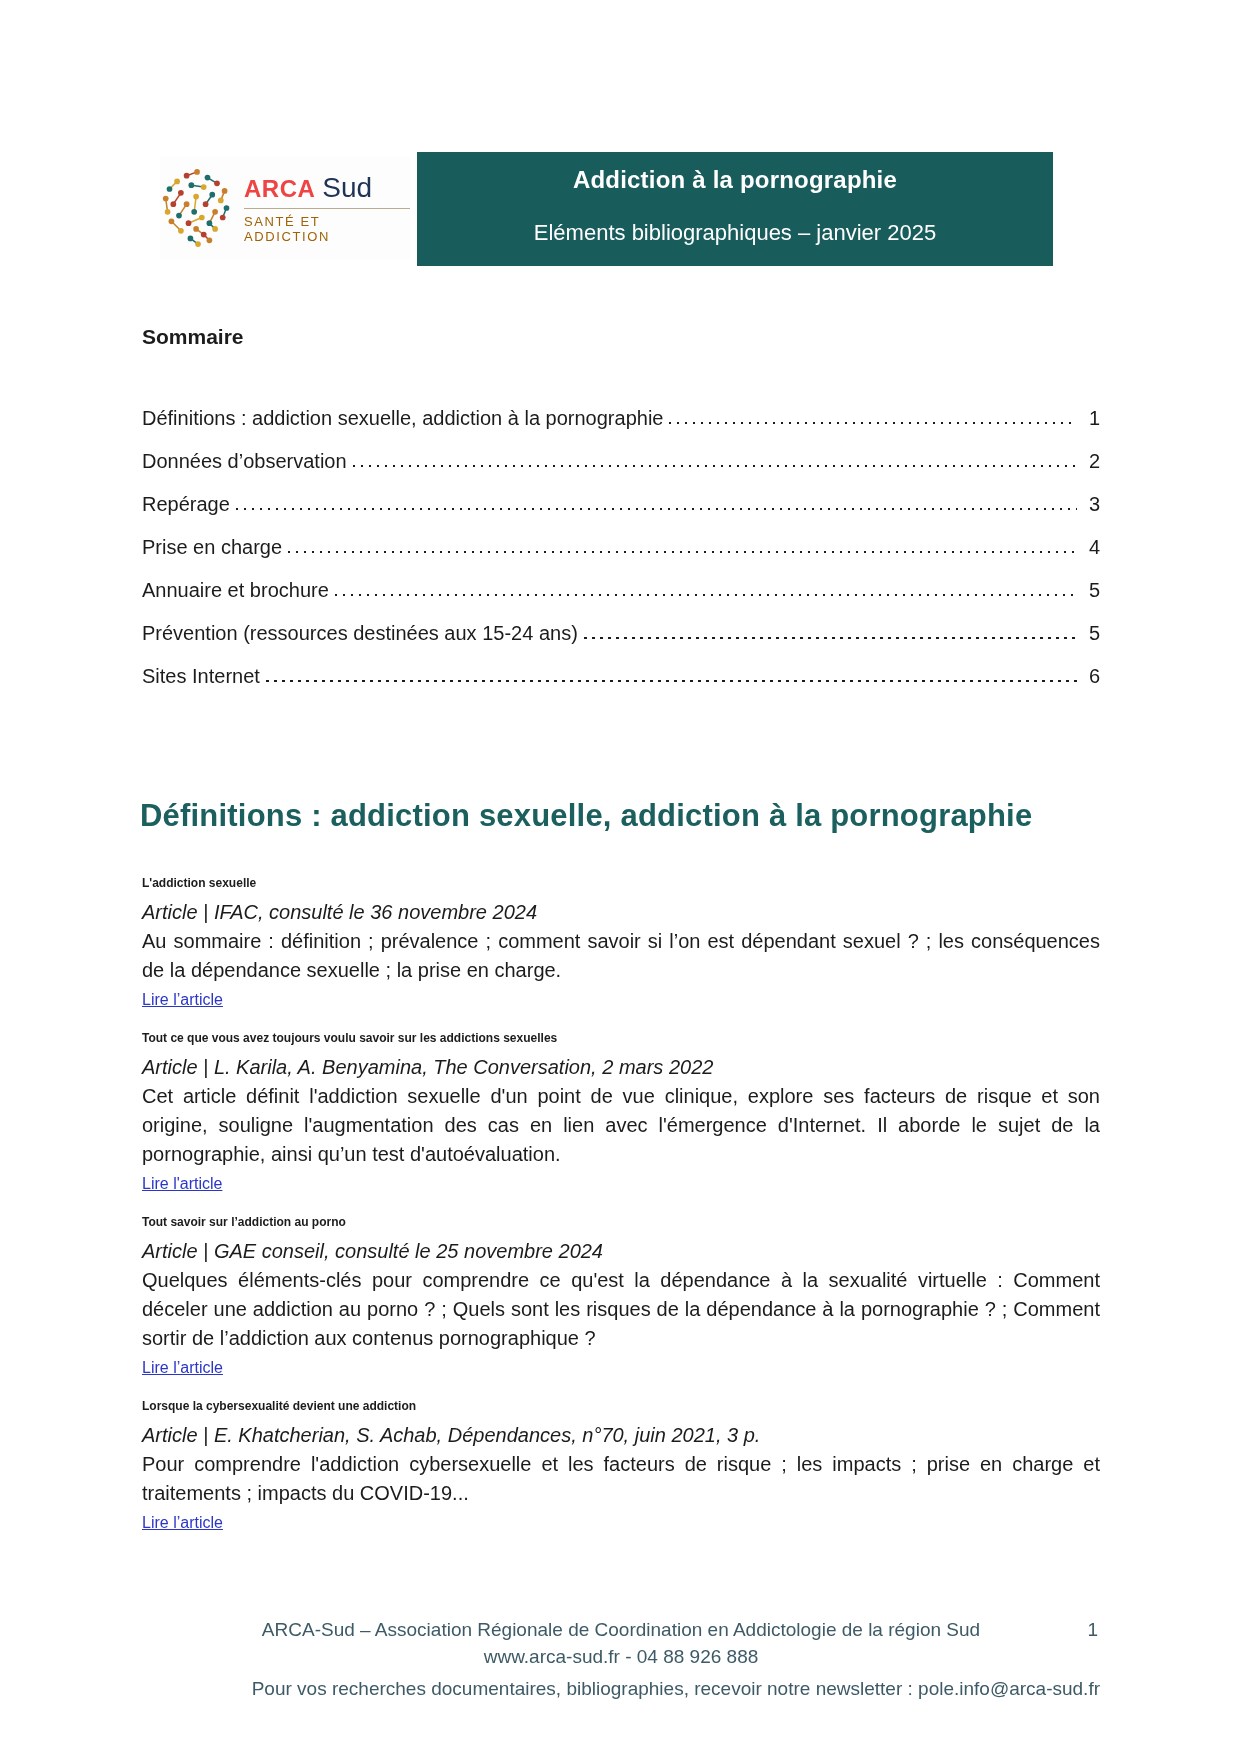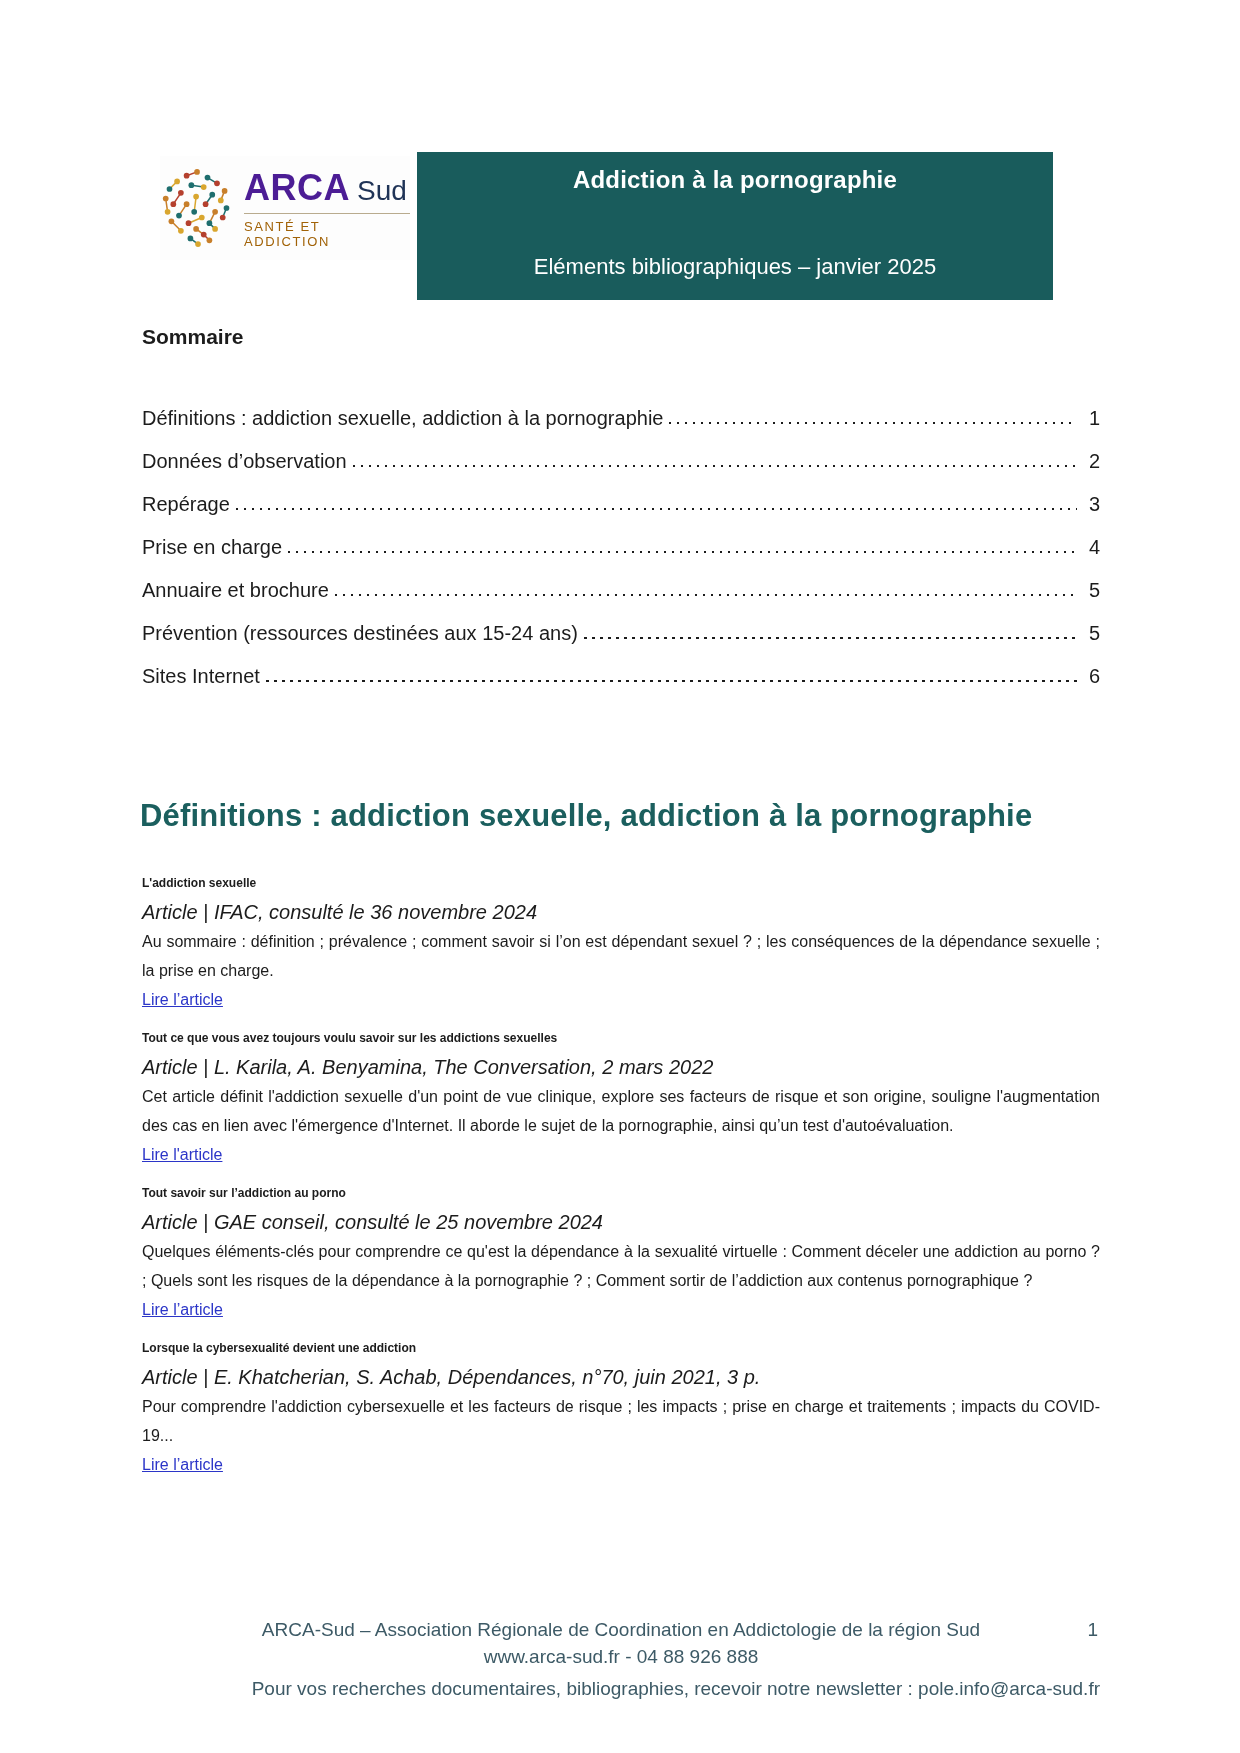--- a/index.html
+++ b/index.html
@@ -15,28 +15,28 @@
   
   .logo {
     position: absolute; left: 160px; top: 156px;
     width: 250px; height: 104px;
     background: #fdfdfd;
     display: flex; align-items: center; gap: 8px;
   }
   .logo-dots { width: 76px; height: 88px; flex: 0 0 auto; }
   .logo-text { display: flex; flex-direction: column; }
   .logo-line1 { display: flex; align-items: baseline; }
-  .logo-arca { font-size: 36px; font-weight: bold; color: #4c1d95; letter-spacing: 0.5px; }
+  .logo-arca { font-size: 24px; font-weight: bold; color: #ef4444; letter-spacing: 0.5px; }
   .logo-sud  { font-size: 28px; font-weight: normal; color: #1f3356; margin-left: 7px; }
   .logo-rule { height: 1px; background: #b9ab8e; margin: 4px 0 5px 0; }
   .logo-tagline { font-size: 13px; letter-spacing: 1.6px; color: #a16207; }
 
   .banner {
     position: absolute; left: 417px; top: 152px;
-    width: 636px; height: 148px;
+    width: 636px; height: 114px;
     background: #195c5c;
     color: #ffffff;
     display: flex; flex-direction: column; justify-content: space-between;
     padding: 14px 20px 20px 20px;
     text-align: center;
   }
   .banner-title { font-size: 24px; font-weight: bold; letter-spacing: 0.2px; }
   .banner-subtitle { font-size: 22px; font-weight: normal; }
 
   
@@ -67,21 +67,21 @@
     font-size: 31px; font-weight: bold; color: #1b5f5e;
     letter-spacing: 0.2px;
   }
 
   .entries {
     position: absolute; left: 142px; top: 869px; width: 958px;
   }
   .entry { margin-bottom: 10px; }
   .entry-title  { font-size: 12px; font-weight: bold; line-height: 29px; }
   .entry-source { font-size: 20px; font-style: italic; line-height: 29px; }
-  .entry-desc   { font-size: 16px; line-height: 29px; text-align: justify; }
+  .entry-desc   { font-size: 20px; line-height: 29px; text-align: justify; }
   .entry-link {
     display: inline-block;
     font-size: 16px; line-height: 29px;
     color: #2b35c8; text-decoration: underline;
     cursor: pointer;
   }
 
   
   .footer {
     position: absolute; left: 142px; top: 1616px; width: 958px;

